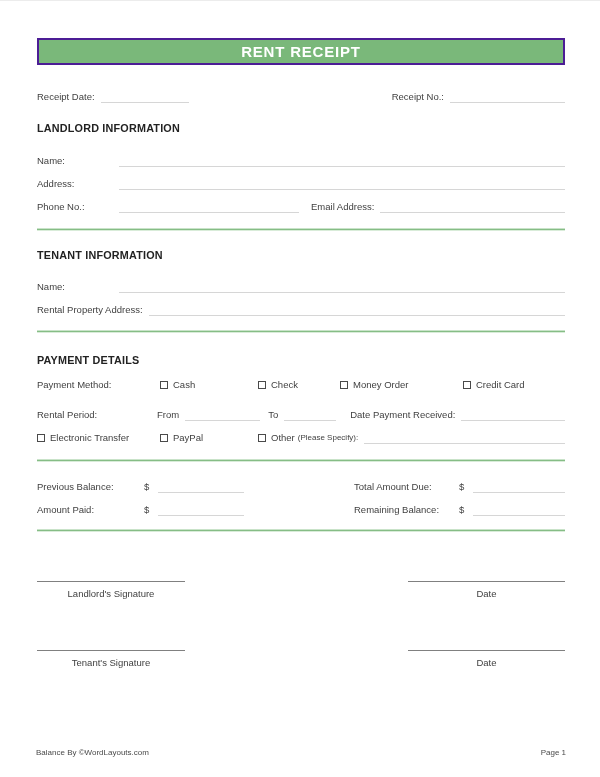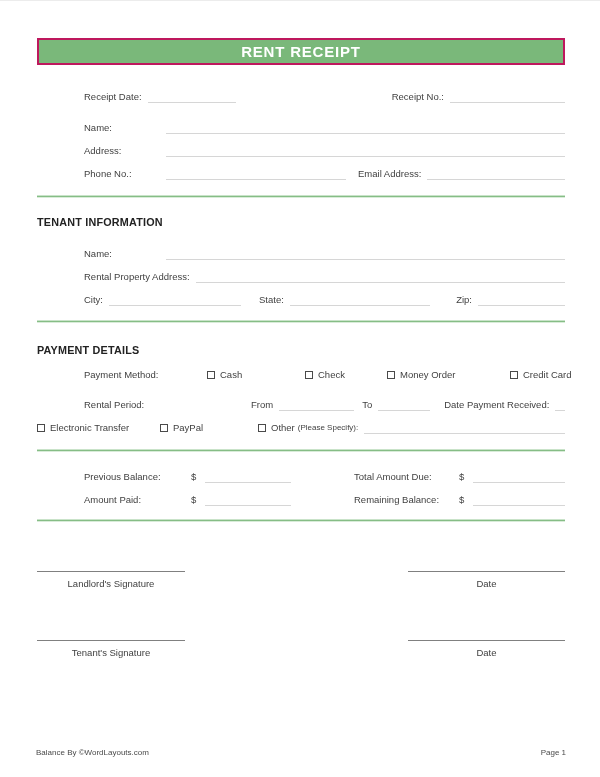--- a/index.html
+++ b/index.html
@@ -8,30 +8,30 @@
     width:600px; height:777px; position:relative; overflow:hidden;
     font-family:"Liberation Sans", sans-serif;
     color:#3f3f3f; font-size:9.5px;
     border-top:1px solid #ececec;
   }
   .content { position:absolute; left:37px; right:35px; top:0; }
 
   
   .banner {
     margin-top:37px; height:27px;
-    background:#7ab87a; border:2px solid #be185d;
+    background:#7ab87a; border:2px solid #4c1d95;
     display:flex; align-items:center; justify-content:center;
   }
   .banner-title {
     color:#ffffff; font-size:15px; font-weight:bold; letter-spacing:0.8px;
   }
 
   
   .row { display:flex; align-items:flex-end; height:16px; }
-  .lbl { white-space:nowrap; line-height:13px;margin-left:47px; }
+  .lbl { white-space:nowrap; line-height:13px; }
   .fill { border-bottom:1px solid #d6d6d6; height:13px; margin-left:6px; }
   .flex1 { flex:1 1 auto; }
   .spacer { flex:1 1 auto; }
 
   .w75  { flex:0 0 75px; }
   .w52  { flex:0 0 52px; }
   .w88  { flex:0 0 88px; }
   .w86  { flex:0 0 86px; }
   .w92  { flex:0 0 92px; }
   .w87  { flex:0 0 87px; }
@@ -106,20 +106,21 @@
   </div>
 
   <div class="row mt22">
     <span class="lbl">Receipt Date:</span>
     <span class="fill w88"></span>
     <span class="spacer"></span>
     <span class="lbl">Receipt No.:</span>
     <span class="fill w115"></span>
   </div>
 
+  <div class="heading mt17">LANDLORD INFORMATION</div>
 
   <div class="row mt15">
     <span class="lbl lblw76">Name:</span>
     <span class="fill flex1"></span>
   </div>
   <div class="row mt7">
     <span class="lbl lblw76">Address:</span>
     <span class="fill flex1"></span>
   </div>
   <div class="row mt7">
@@ -133,28 +134,20 @@
 
   <div class="heading mt16">TENANT INFORMATION</div>
 
   <div class="row mt14">
     <span class="lbl lblw76">Name:</span>
     <span class="fill flex1"></span>
   </div>
   <div class="row mt7">
     <span class="lbl">Rental Property Address:</span>
     <span class="fill flex1"></span>
-  </div>
-  <div class="row mt7">
-    <span class="lbl">City:</span>
-    <span class="fill w132"></span>
-    <span class="lbl ml18">State:</span>
-    <span class="fill flex1"></span>
-    <span class="lbl ml26">Zip:</span>
-    <span class="fill w87"></span>
   </div>
 
   <div class="divider mt14"></div>
 
   <div class="heading mt19">PAYMENT DETAILS</div>
 
   <div class="row mt7">
     <span class="lbl lblw123">Payment Method:</span>
     <span class="chk-item" style="flex:0 0 98px;">
       <span class="cb"></span>

